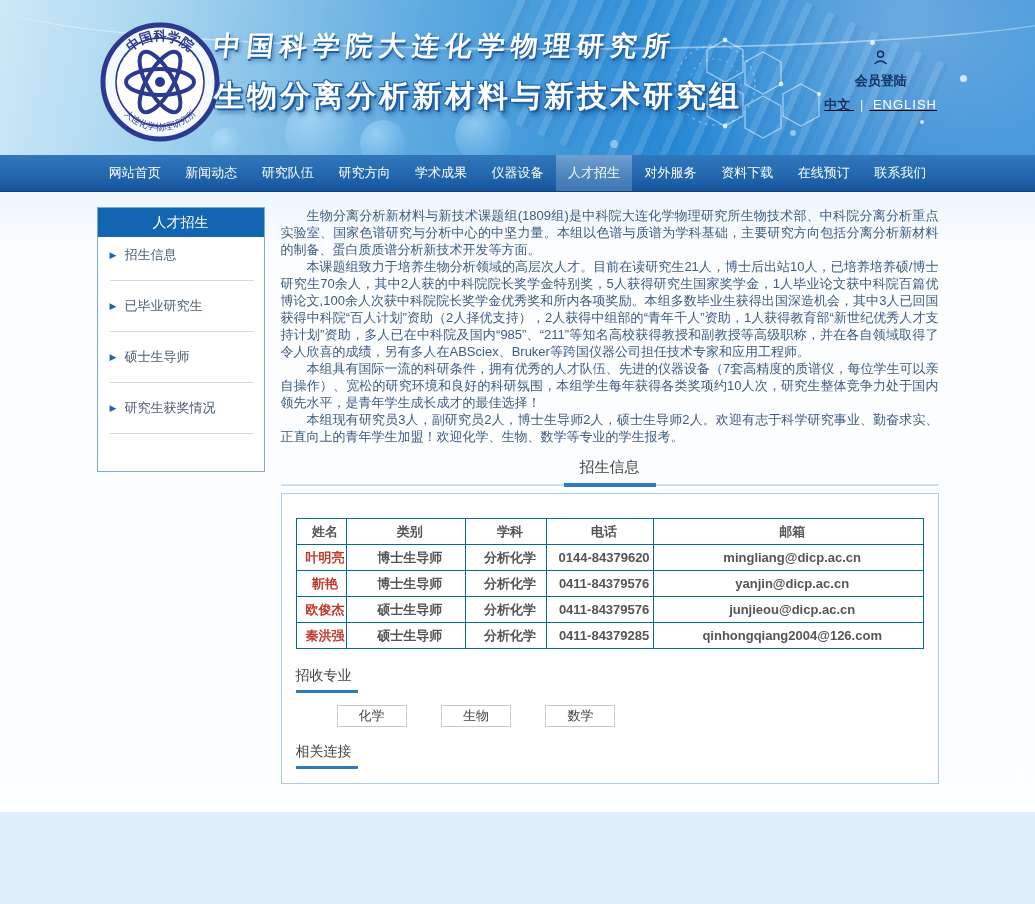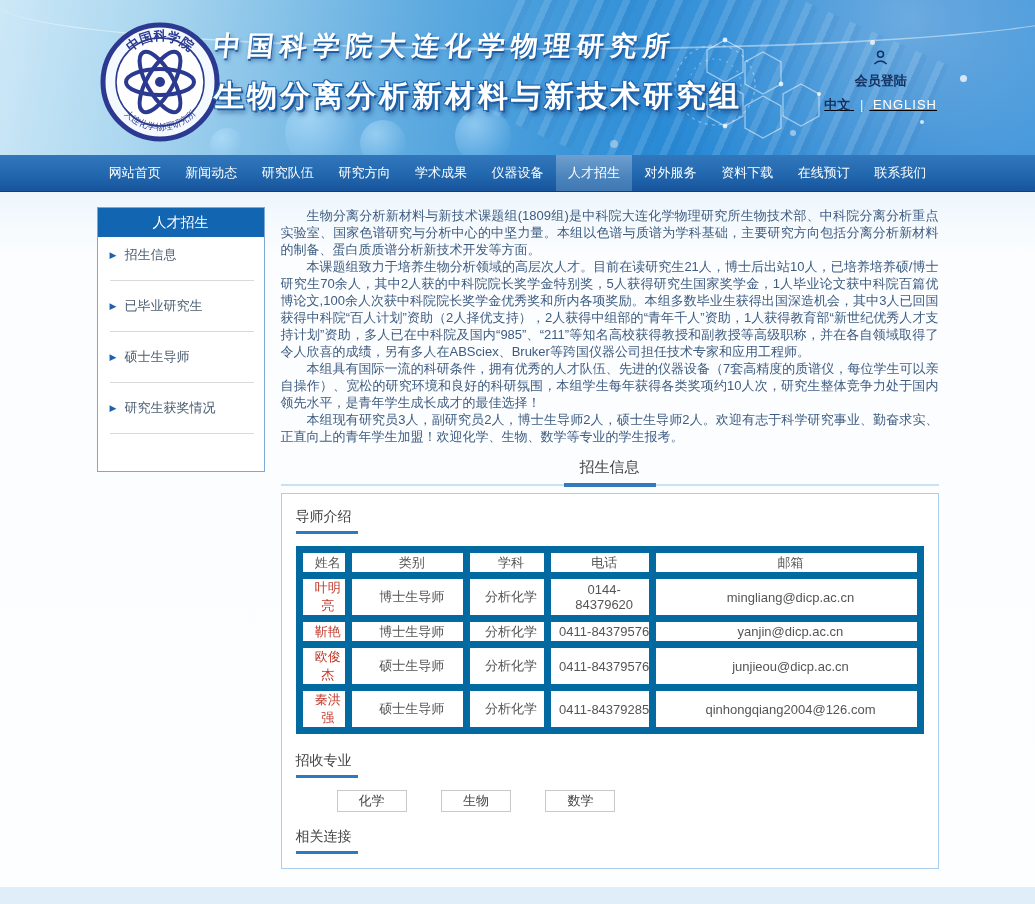--- a/index.html
+++ b/index.html
@@ -74,21 +74,21 @@
   .arr { color:#1d62ae; font-size:9px; margin-right:8px; vertical-align:1px; }
   .main { margin-left:184px; width:658px; }
   .main p { font-size:13px; line-height:17px; color:#3e5c80; text-indent:2em; text-align:justify; }
   .section-title { margin-top:13px; text-align:center; font-size:15px; color:#444; padding-bottom:7px; }
   .title-line { position:relative; height:2px; background:#c9e1f2; }
   .title-accent { position:absolute; left:50%; top:-1px; transform:translateX(-50%); width:92px; height:4px; background:#3279bd; }
   .big-box { border:1px solid #a9cdea; background:#fff; margin-top:7px; padding:12px 14px 14px; }
   .sub-title { display:inline-block; font-size:14px; color:#444; padding:2px 4px 5px 0; border-bottom:3px solid #2e79c0; min-width:62px; }
   .tutor-table { width:100%; border-collapse:collapse; margin-top:12px; }
   .tutor-table th, .tutor-table td {
-    border:7px solid #0369a1; font-size:13px; text-align:center; height:26px; font-weight:normal;padding-left:8px;
+    border:1px solid #0369a1; font-size:13px; text-align:center; height:26px; font-weight:bold;padding-left:8px;
   }
   .tutor-table th { color:#555; }
   .tutor-table td { color:#555; }
   .tutor-table td.t-name { color:#c0392b; }
   .majors-row { margin:12px 0 14px 2px;padding-left:39px; }
   .major-box {
     display:inline-block; width:70px; height:22px; line-height:20px; text-align:center;
     border:1px solid #c9c9c9; background:#fff; font-size:13px; color:#444; margin-right:30px; cursor:pointer;
   }
   .clearfix::after { content:""; display:block; clear:both; }
@@ -242,21 +242,20 @@
           <p>本组现有研究员3人，副研究员2人，博士生导师2人，硕士生导师2人。欢迎有志于科学研究事业、勤奋求实、正直向上的青年学生加盟！欢迎化学、生物、数学等专业的学生报考。</p>
         </div>
 
       <div class="section-title">招生信息</div>
       <div class="title-line">
           <span class="title-accent"></span>
         </div>
 
       <div class="big-box">
 
-        <div><span class="sub-title">导师介绍</span></div>
 
         <table class="tutor-table">
           <colgroup>
             <col style="width:8%">
               <col style="width:19%">
               <col style="width:13%">
               <col style="width:17%">
               <col style="width:43%">
           </colgroup>
           <thead>

